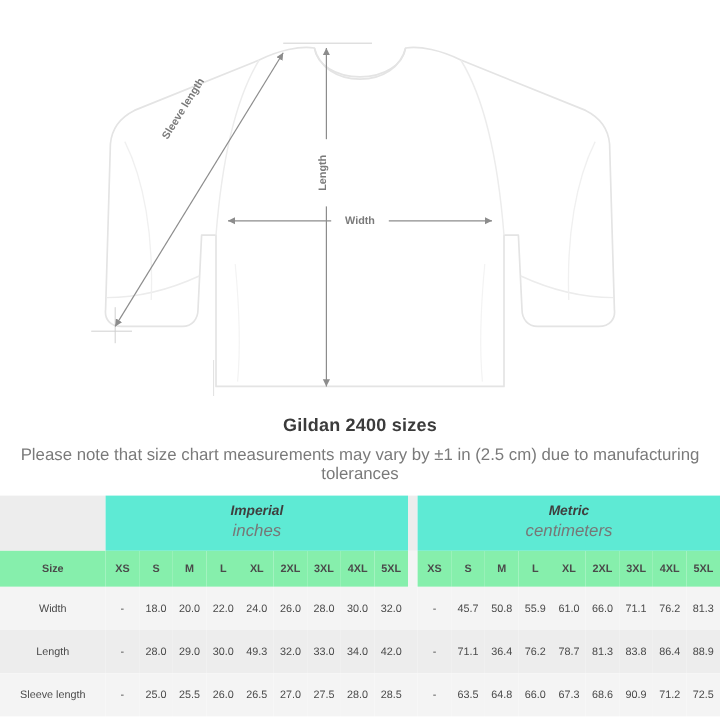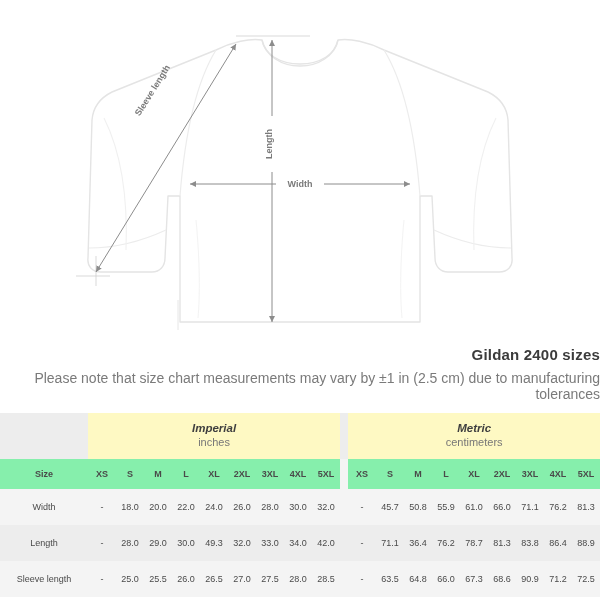--- a/index.html
+++ b/index.html
@@ -22,21 +22,21 @@
     position: relative;
     width: 600px;
     height: 340px;
     background: #ffffff;
     overflow: hidden;
   }
   .illustration svg { display: block; }
 
   
   .title-block {
-    text-align: right;
+    text-align: center;
     padding-top: 6px;
   }
   .chart-title {
     font-size: 15px;
     font-weight: bold;
     color: #3b3b3b;
     letter-spacing: 0.2px;
   }
   .chart-note {
     font-size: 14px;
@@ -74,32 +74,33 @@
     font-size: 9px;
     color: #4a4a4a;
   }
   tr.data-row td {
     background: #f4f4f4;
   }
   tr.data-row.alt td {
     background: #ededed;
   }
   tr.group-row td.unit-cell {
-    background: #fef9c3;
+    background: #5eead4;
   }
   .unit-title {
     font-style: italic;
     font-weight: bold;
     font-size: 11.5px;
     color: #3f3f3f;
     display: block;
     line-height: 1.25;
   }
   .unit-sub {
-    font-size: 11px;
+    font-style: italic;
+    font-size: 14px;
     color: #777777;
     display: block;
     line-height: 1.4;
   }
   td.row-label {
     font-weight: bold;
     font-size: 9.5px;
     color: #3f3f3f;
   }
   td.gap-col { background: #f4f4f4; }

